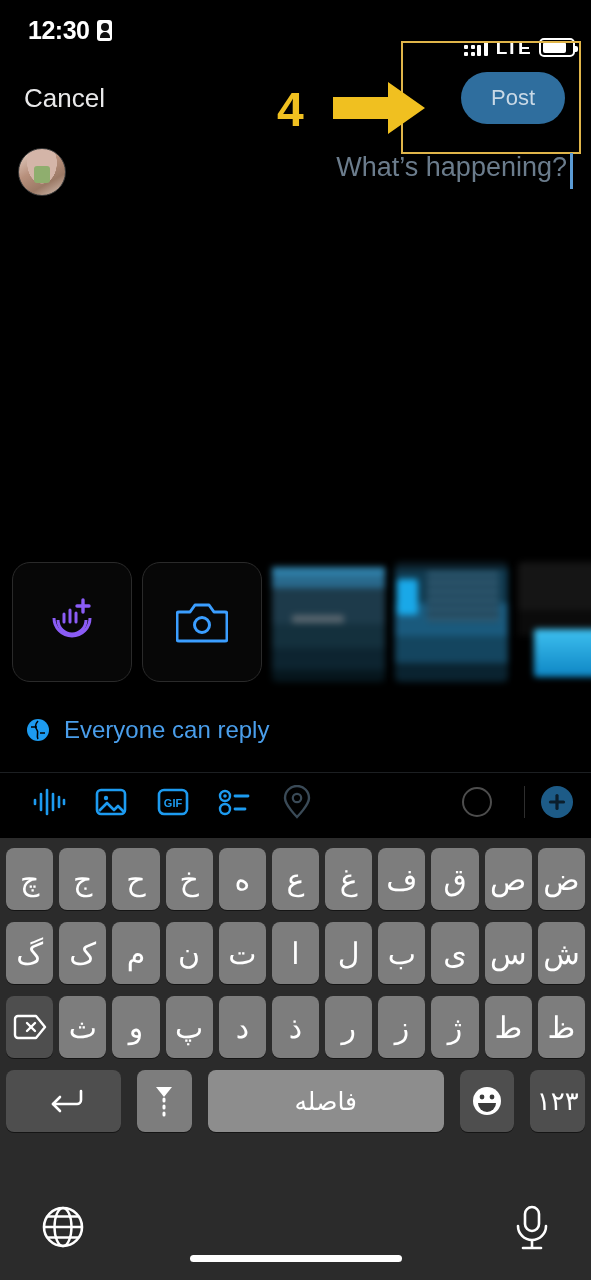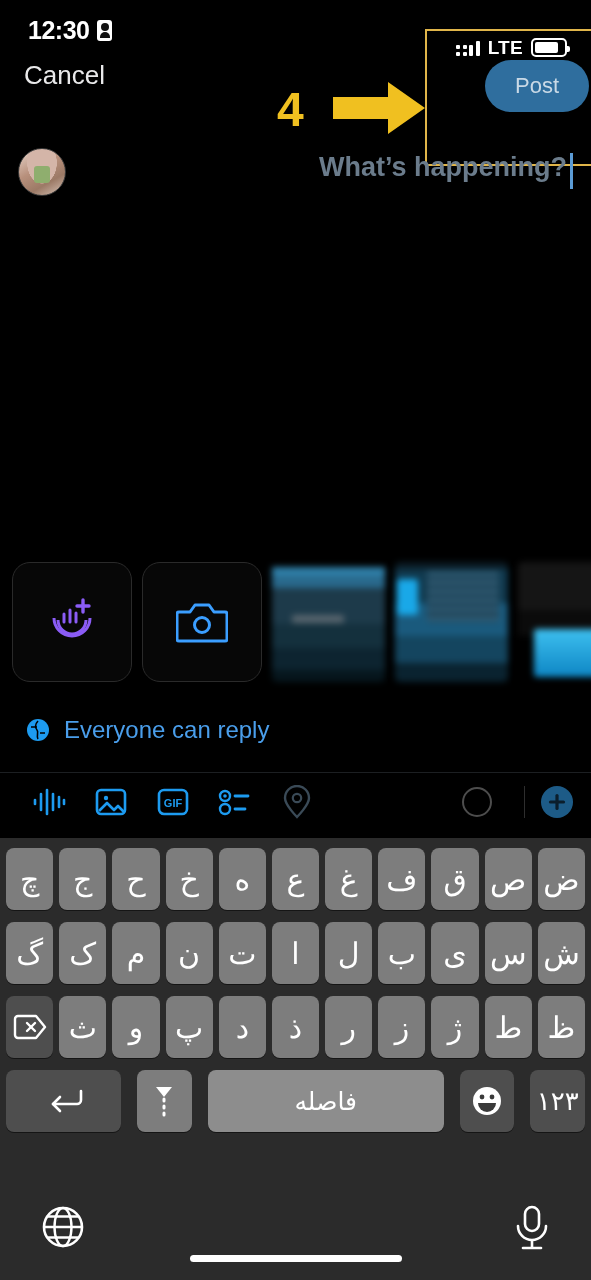--- a/index.html
+++ b/index.html
@@ -6,21 +6,21 @@
   html, body { background:#000; }
   body {
     width:591px; height:1280px;
     font-family:"Liberation Sans", sans-serif;
     color:#fff; overflow:hidden; position:relative;
   }
 
   
   .statusbar {
     height:60px; display:flex; align-items:center;
-    justify-content:space-between; padding:0 24px 0 28px;
+    justify-content:space-between; padding:0 16px 0 28px;
   }
   .clock { display:flex; align-items:center; gap:8px; }
   .clock-time { font-size:25px; font-weight:bold; letter-spacing:-0.5px; }
   .badge-icon {
     width:15px; height:21px; border-radius:3px; background:#fff;
     position:relative; display:inline-block;
   }
   .badge-icon::before {
     content:""; position:absolute; left:3.5px; top:3px;
     width:8px; height:8px; border-radius:50%; background:#111;
@@ -40,22 +40,22 @@
     position:relative; padding:2px;
   }
   .battery::after {
     content:""; position:absolute; right:-5px; top:6px;
     width:3px; height:6px; background:#fff; border-radius:0 2px 2px 0;
   }
   .battery > span { display:block; height:100%; background:#fff; border-radius:2px; }
 
   
   .navbar {
-    height:76px; display:flex; 
-    justify-content:space-between; padding:0 2px 0 24px; position:relative;
+    height:76px; display:flex; align-items:center;
+    justify-content:space-between; padding:0 26px 0 24px; position:relative;
   }
   .cancel { font-size:26px; color:#e9e9ea; }
   .post-wrap { position:relative; }
   .post-btn {
     background:#2f6e9e; color:#c9d9e6; border:none;
     border-radius:26px; padding:13px 30px; font-size:22px; font-weight:normal;
   }
   .highlight-box {
     position:absolute; left:-60px; top:-31px; right:-16px; bottom:-30px;
     border:2px solid #e0b54a; pointer-events:none;
@@ -73,21 +73,21 @@
     background:
       radial-gradient(circle at 50% 62%, #8fad72 0 12%, transparent 13%),
       radial-gradient(ellipse at 50% 30%, #d4b5a8 0 45%, transparent 46%),
       linear-gradient(150deg,#e8d6cc 0%, #b8907c 42%, #9c7a66 70%, #d8c4b8 100%);
     border:1px solid #3a3a3a; position:relative; overflow:hidden;
   }
   .avatar::after {
     content:""; position:absolute; left:33%; top:36%;
     width:34%; height:38%; background:#8fae6e; border-radius:3px;
   }
-  .input-area { flex:1; position:relative; min-height:48px;font-weight:bold; }
+  .input-area { flex:1; position:relative; min-height:48px; }
   .placeholder {
     font-size:27px; color:#6b7c8c; text-align:right;
     direction:rtl; padding-top:4px; padding-right:6px; white-space:nowrap;
   }
   .caret {
     position:absolute; right:0px; top:5px; width:3px; height:36px;
     background:#5b9bd5;
   }
 
   

